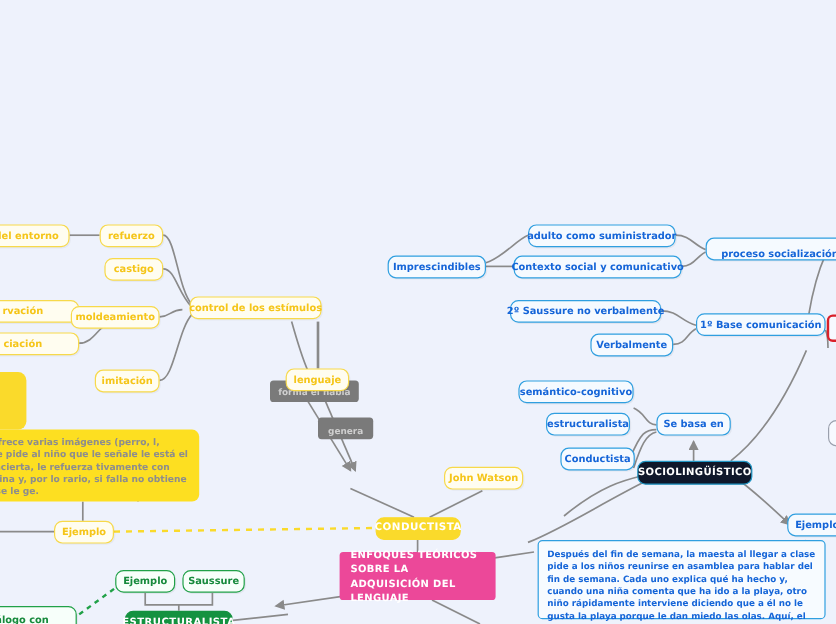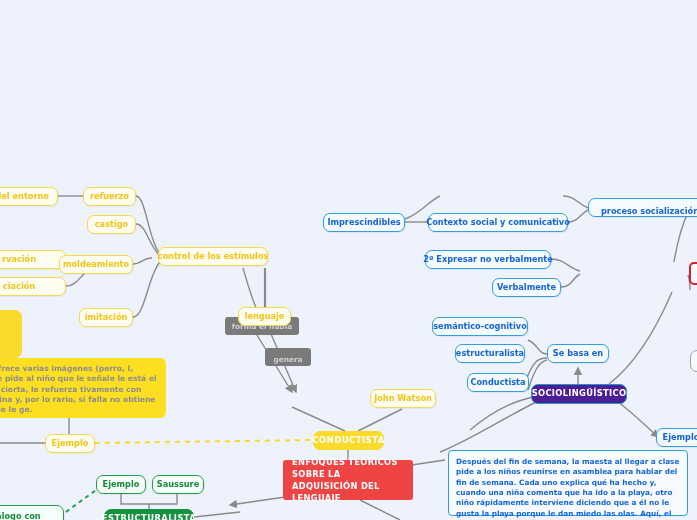--- a/index.html
+++ b/index.html
@@ -75,21 +75,21 @@
   .b-out{
     background:#f5faff;
     border:1.7px solid #2f9fe0;
     color:#1565d8;
     font-size:8.2px;
     padding:0 7px;
     height:19px;
     box-shadow:1px 1px 0 rgba(0,0,0,0.05);
   }
   .b-fill{
-    background:#4c1d95;
+    background:#0f172a;
     border:1.7px solid #2196c4;
     color:#ffffff;
     font-size:8.4px;
     letter-spacing:.3px;
     height:20px;
     padding:0 9px;
   }
   .b-note{
     background:#f7fbff;
     border:1.7px solid #2f9fe0;
@@ -120,21 +120,21 @@
     border:1.7px solid #149240;
     color:#ffffff;
     font-size:8.4px;
     letter-spacing:.4px;
     height:20px;
     padding:0 9px;
   }
 
   
   .o-root{
-    background:#ef4444;
+    background:#ec4899;
     border:none;
     border-radius:3px;
     color:#ffffff;
     font-size:8.3px;
     letter-spacing:.3px;
     text-align:left;
     justify-content:flex-start;
     align-items:center;
     white-space:normal;
     padding:6px 9px;
@@ -227,21 +227,21 @@
       <marker id="arrowg" markerWidth="7" markerHeight="7" refX="5" refY="3" orient="auto">
         <path d="M0,0 L6,3 L0,6 z" fill="#8a8a8a"></path>
       </marker>
     </defs>
   </svg>
 
   <div class="node y-out" style="left:-22px;top:187px;width:80px;">
     <span>e del entorno</span>
   </div>
 
-  <div class="node y-out" style="left:83px;top:187px;width:53px;font-style:italic;">
+  <div class="node y-out" style="left:83px;top:187px;width:53px;">
     <span>refuerzo</span>
   </div>
 
   <div class="node y-out" style="left:87px;top:215px;width:49px;">
     <span>castigo</span>
   </div>
 
   <div class="node y-out" style="left:-28px;top:250px;width:94px;">
     <span>rvación</span>
   </div>
@@ -317,37 +317,43 @@
 
   <svg class="edges" viewBox="0 0 697 520">
     <g fill="none" stroke="#8a8a8a" stroke-width="1.4">
       <path d="M121,494 L121,504 L177,504 L177,494"></path>
       <path d="M149,504 L149,509"></path>
       <path d="M194,517 L240,512"></path>
     </g>
     <path d="M66,512 L96,490" fill="none" stroke="#21a148" stroke-width="2" stroke-dasharray="4,4"></path>
   </svg>
 
+  <div class="node b-out" style="left:440px;top:187px;width:123px;">
+    <span>adulto como suministrador</span>
+  </div>
 
   <div class="node b-out" style="left:428px;top:213px;width:140px;">
     <span>Contexto social y comunicativo</span>
   </div>
 
   <div class="node b-out" style="left:323px;top:213px;width:82px;">
     <span>Imprescindibles</span>
   </div>
 
   <div class="node b-out" style="left:588px;top:198px;width:124px;align-items:flex-end;">
     <span>proceso socialización</span>
   </div>
 
   <div class="node b-out" style="left:425px;top:250px;width:126px;">
-    <span>2º Expresar  no verbalmente</span>
-  </div>
-
+    <span>2º Saussure  no verbalmente</span>
+  </div>
+
+  <div class="node b-out" style="left:580px;top:261px;width:108px;">
+    <span>1º Base comunicación</span>
+  </div>
 
   <div class="node b-out" style="left:492px;top:278px;width:69px;">
     <span>Verbalmente</span>
   </div>
 
   <div class="node b-out" style="left:432px;top:317px;width:96px;">
     <span>semántico-cognitivo</span>
   </div>
 
   <div class="node b-out" style="left:455px;top:344px;width:70px;">

